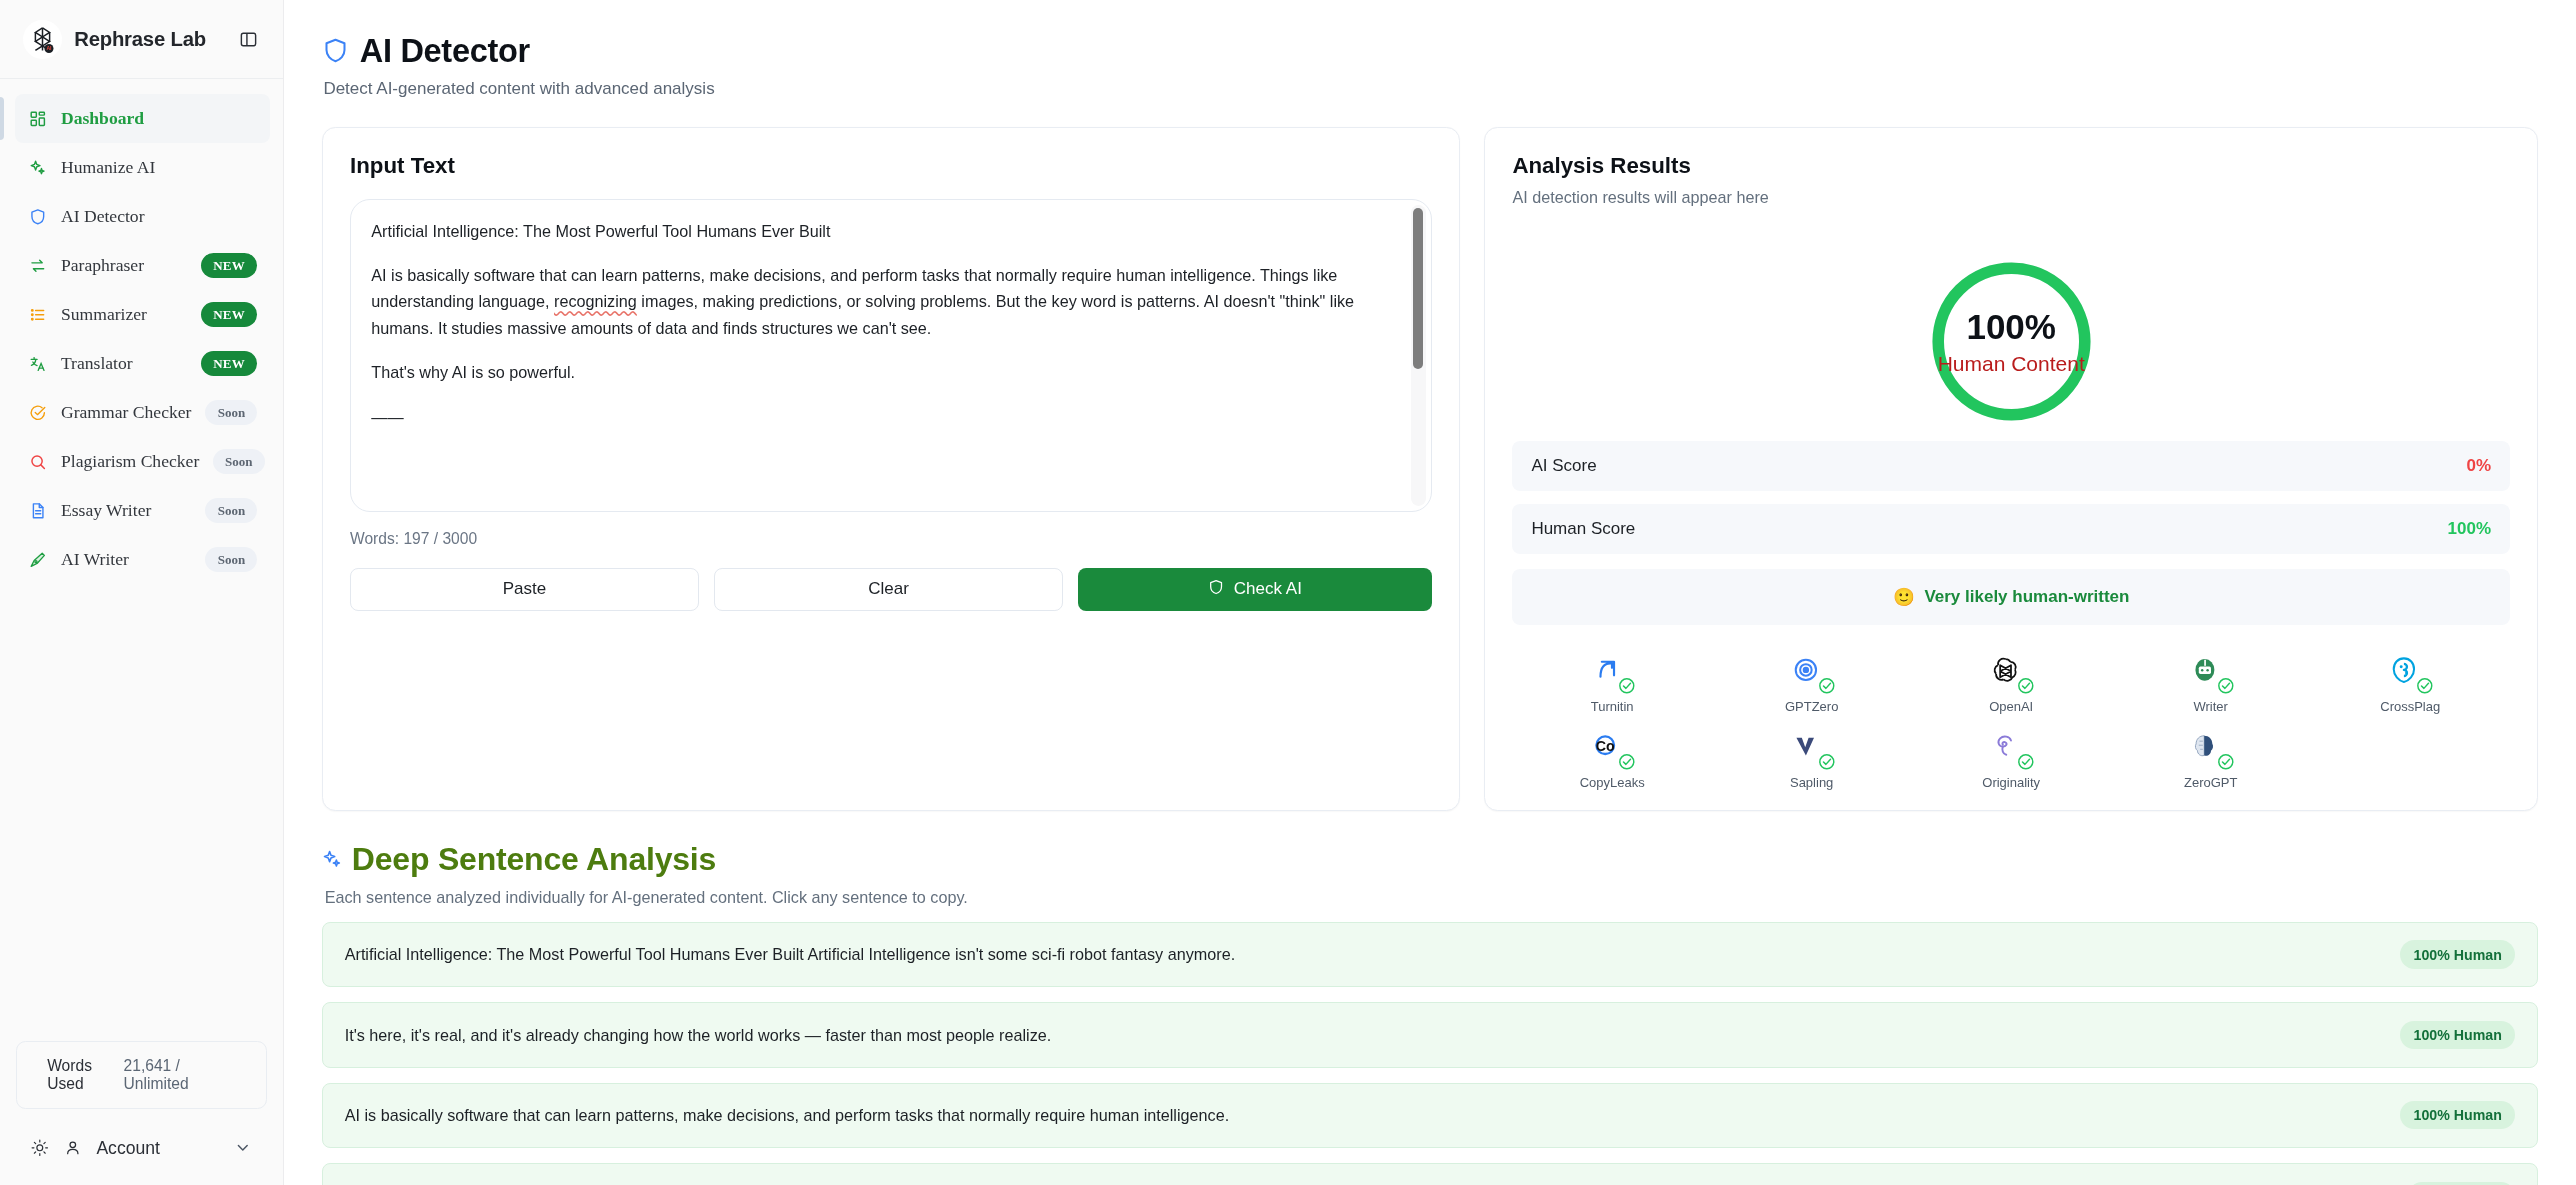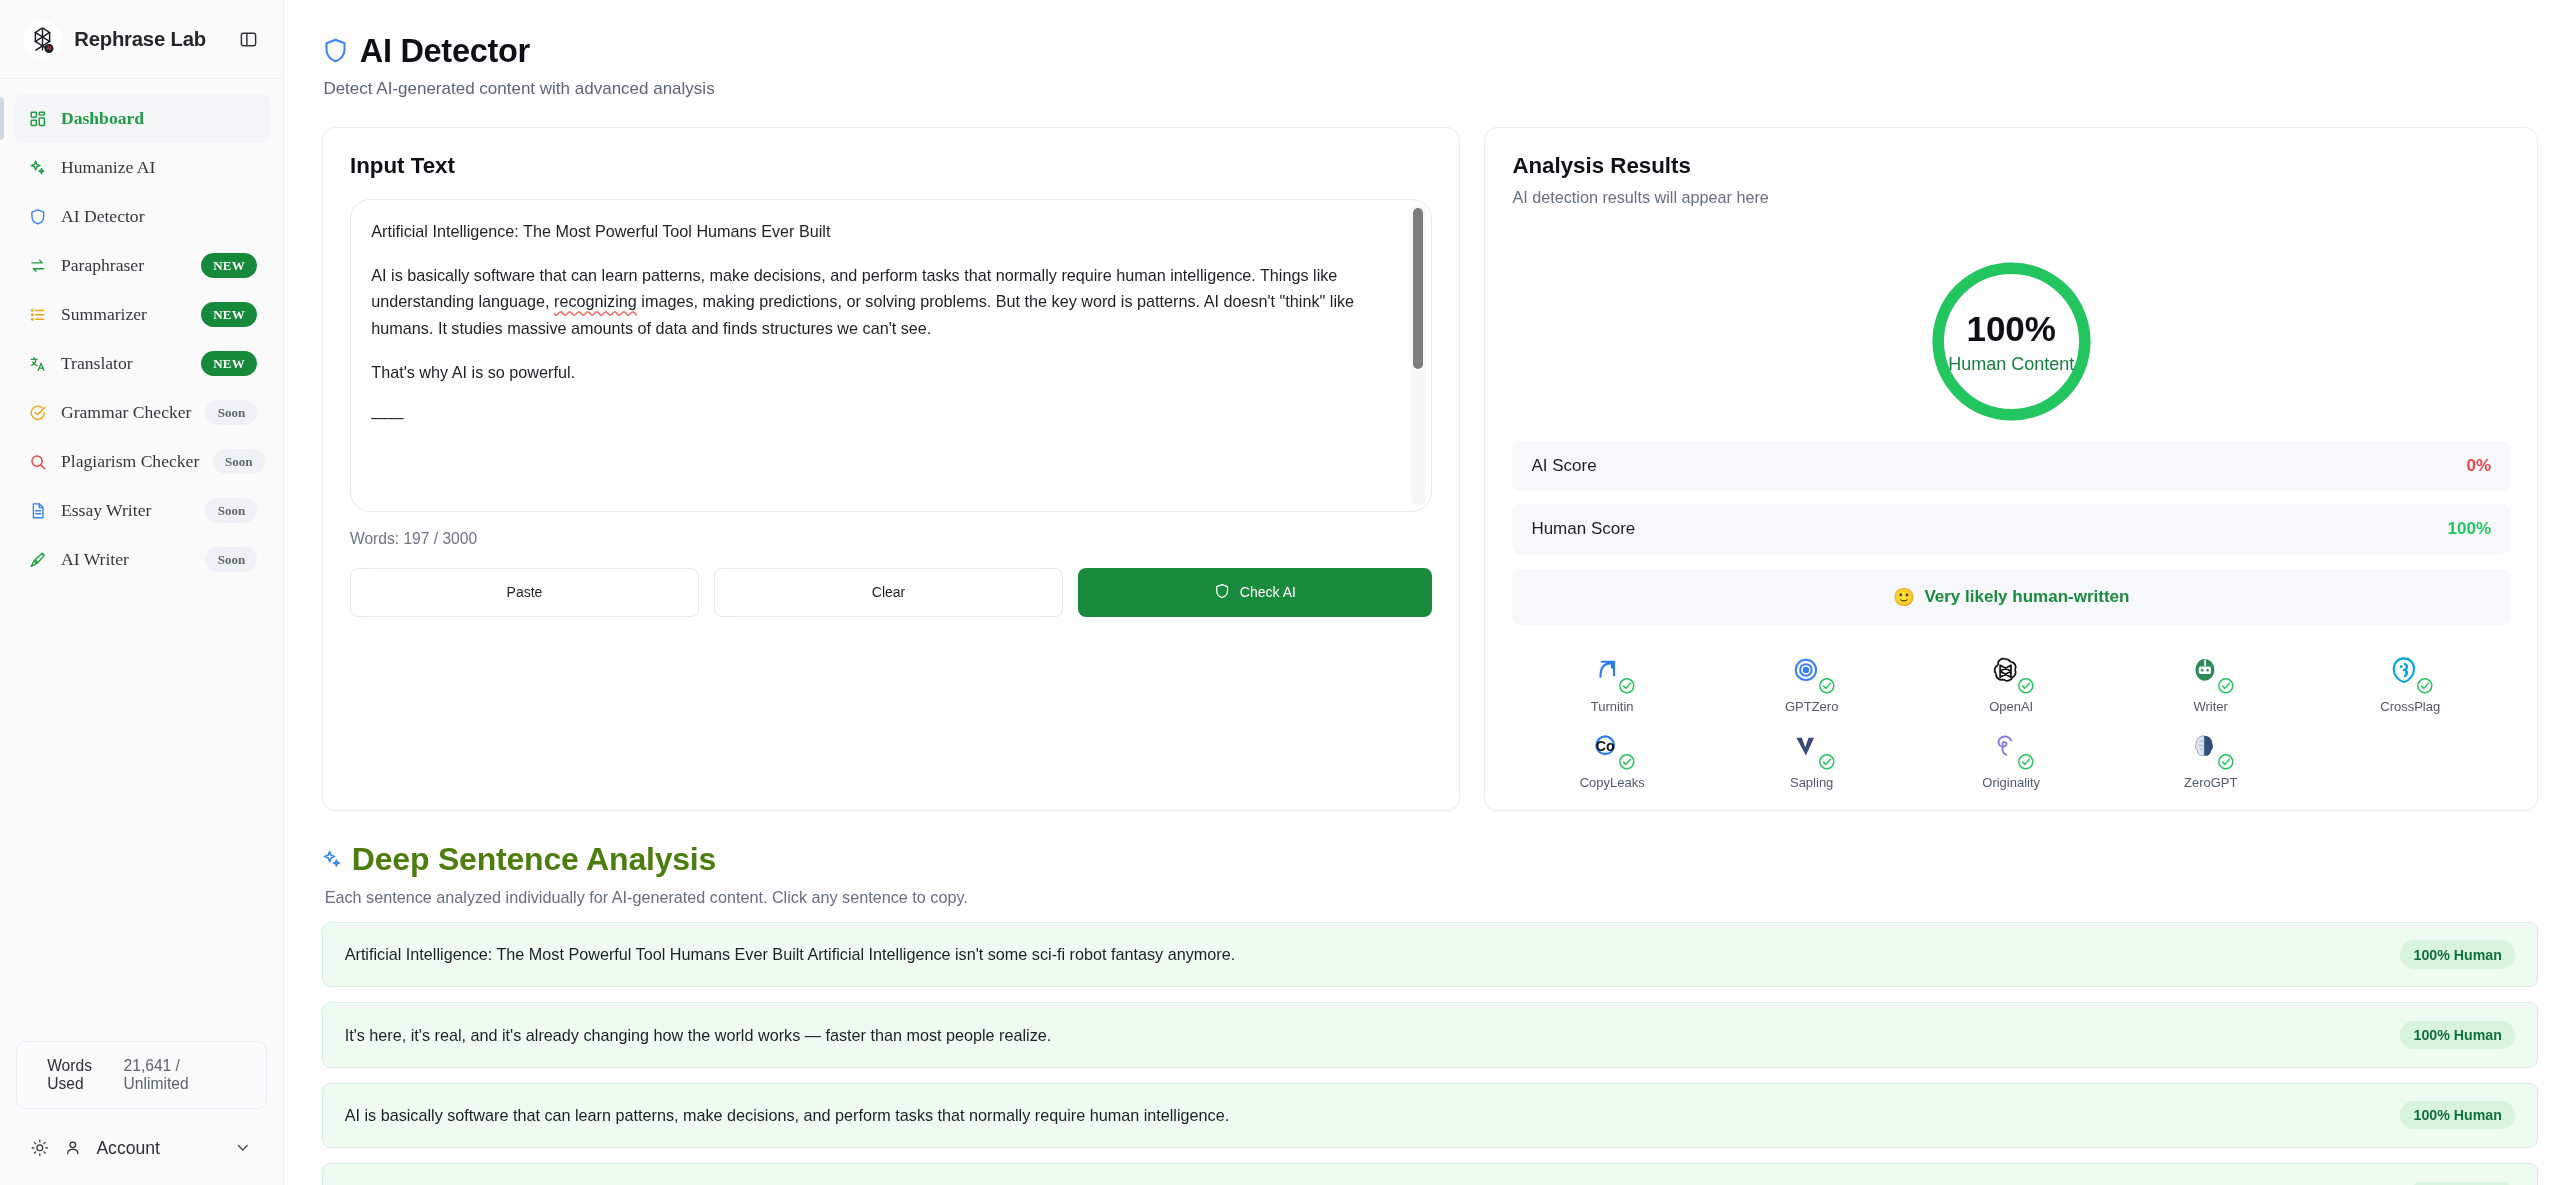--- a/index.html
+++ b/index.html
@@ -125,36 +125,36 @@
     width: 15px; background: #f7f7f8; border-radius: 7.4px;
   }
   .ta-scroll-thumb {
     position: absolute; left: 2px; top: 2.7px; width: 10.8px;
     height: 161px; background: #7d7d7d; border-radius: 5.4px; cursor: pointer;
   }
   .words-count { font-size: 15.6px; color: #6b7685; margin-top: 17.6px; }
 
   .btn-row { display:flex; gap: 15px; margin-top: 20.3px; }
   .btn {
-    height: 49px; border-radius: 8.1px; display:flex;
+    height: 43px; border-radius: 8.1px; display:flex;
     align-items:center; justify-content:center; gap: 9.5px;
-    font-size: 14px; cursor: pointer; user-select:none;
+    font-size: 17px; cursor: pointer; user-select:none;
   }
   .btn.ghost { flex: 1; border: 1.4px solid #e3e8ef; background:#fff; color:#1d2126; }
   .btn.primary { flex: 1.02; background: #1a8a3c; color:#fff; border: none; font-weight: normal;}
 
   
   .gauge-wrap { display:flex; justify-content:center; margin-top: 49px; }
   .gauge { width: 171px; height: 171px; position: relative; }
   .gauge .txt {
     position:absolute; inset:0; display:flex; flex-direction:column;
     align-items:center; justify-content:center; gap: 5.4px;
   }
   .gauge .pct { font-size: 35px; font-weight: bold; color:#0d1117; }
-  .gauge .cap { font-size: 18px; color:#15803d; }
+  .gauge .cap { font-size: 21px; color:#b91c1c; }
 
   .score-row {
     margin-top: 13.5px; background: #f6f8fb; border-radius: 8.1px;
     padding: 15px 19px; display:flex; align-items:center;
     justify-content: space-between;
   }
   .score-row .k { font-size: 17px; color:#1d2126; }
   .score-row .v { font-size: 17px; font-weight: bold; }
   .verdict {
     margin-top: 15px; background:#f6f8fb; border-radius: 8.1px;

